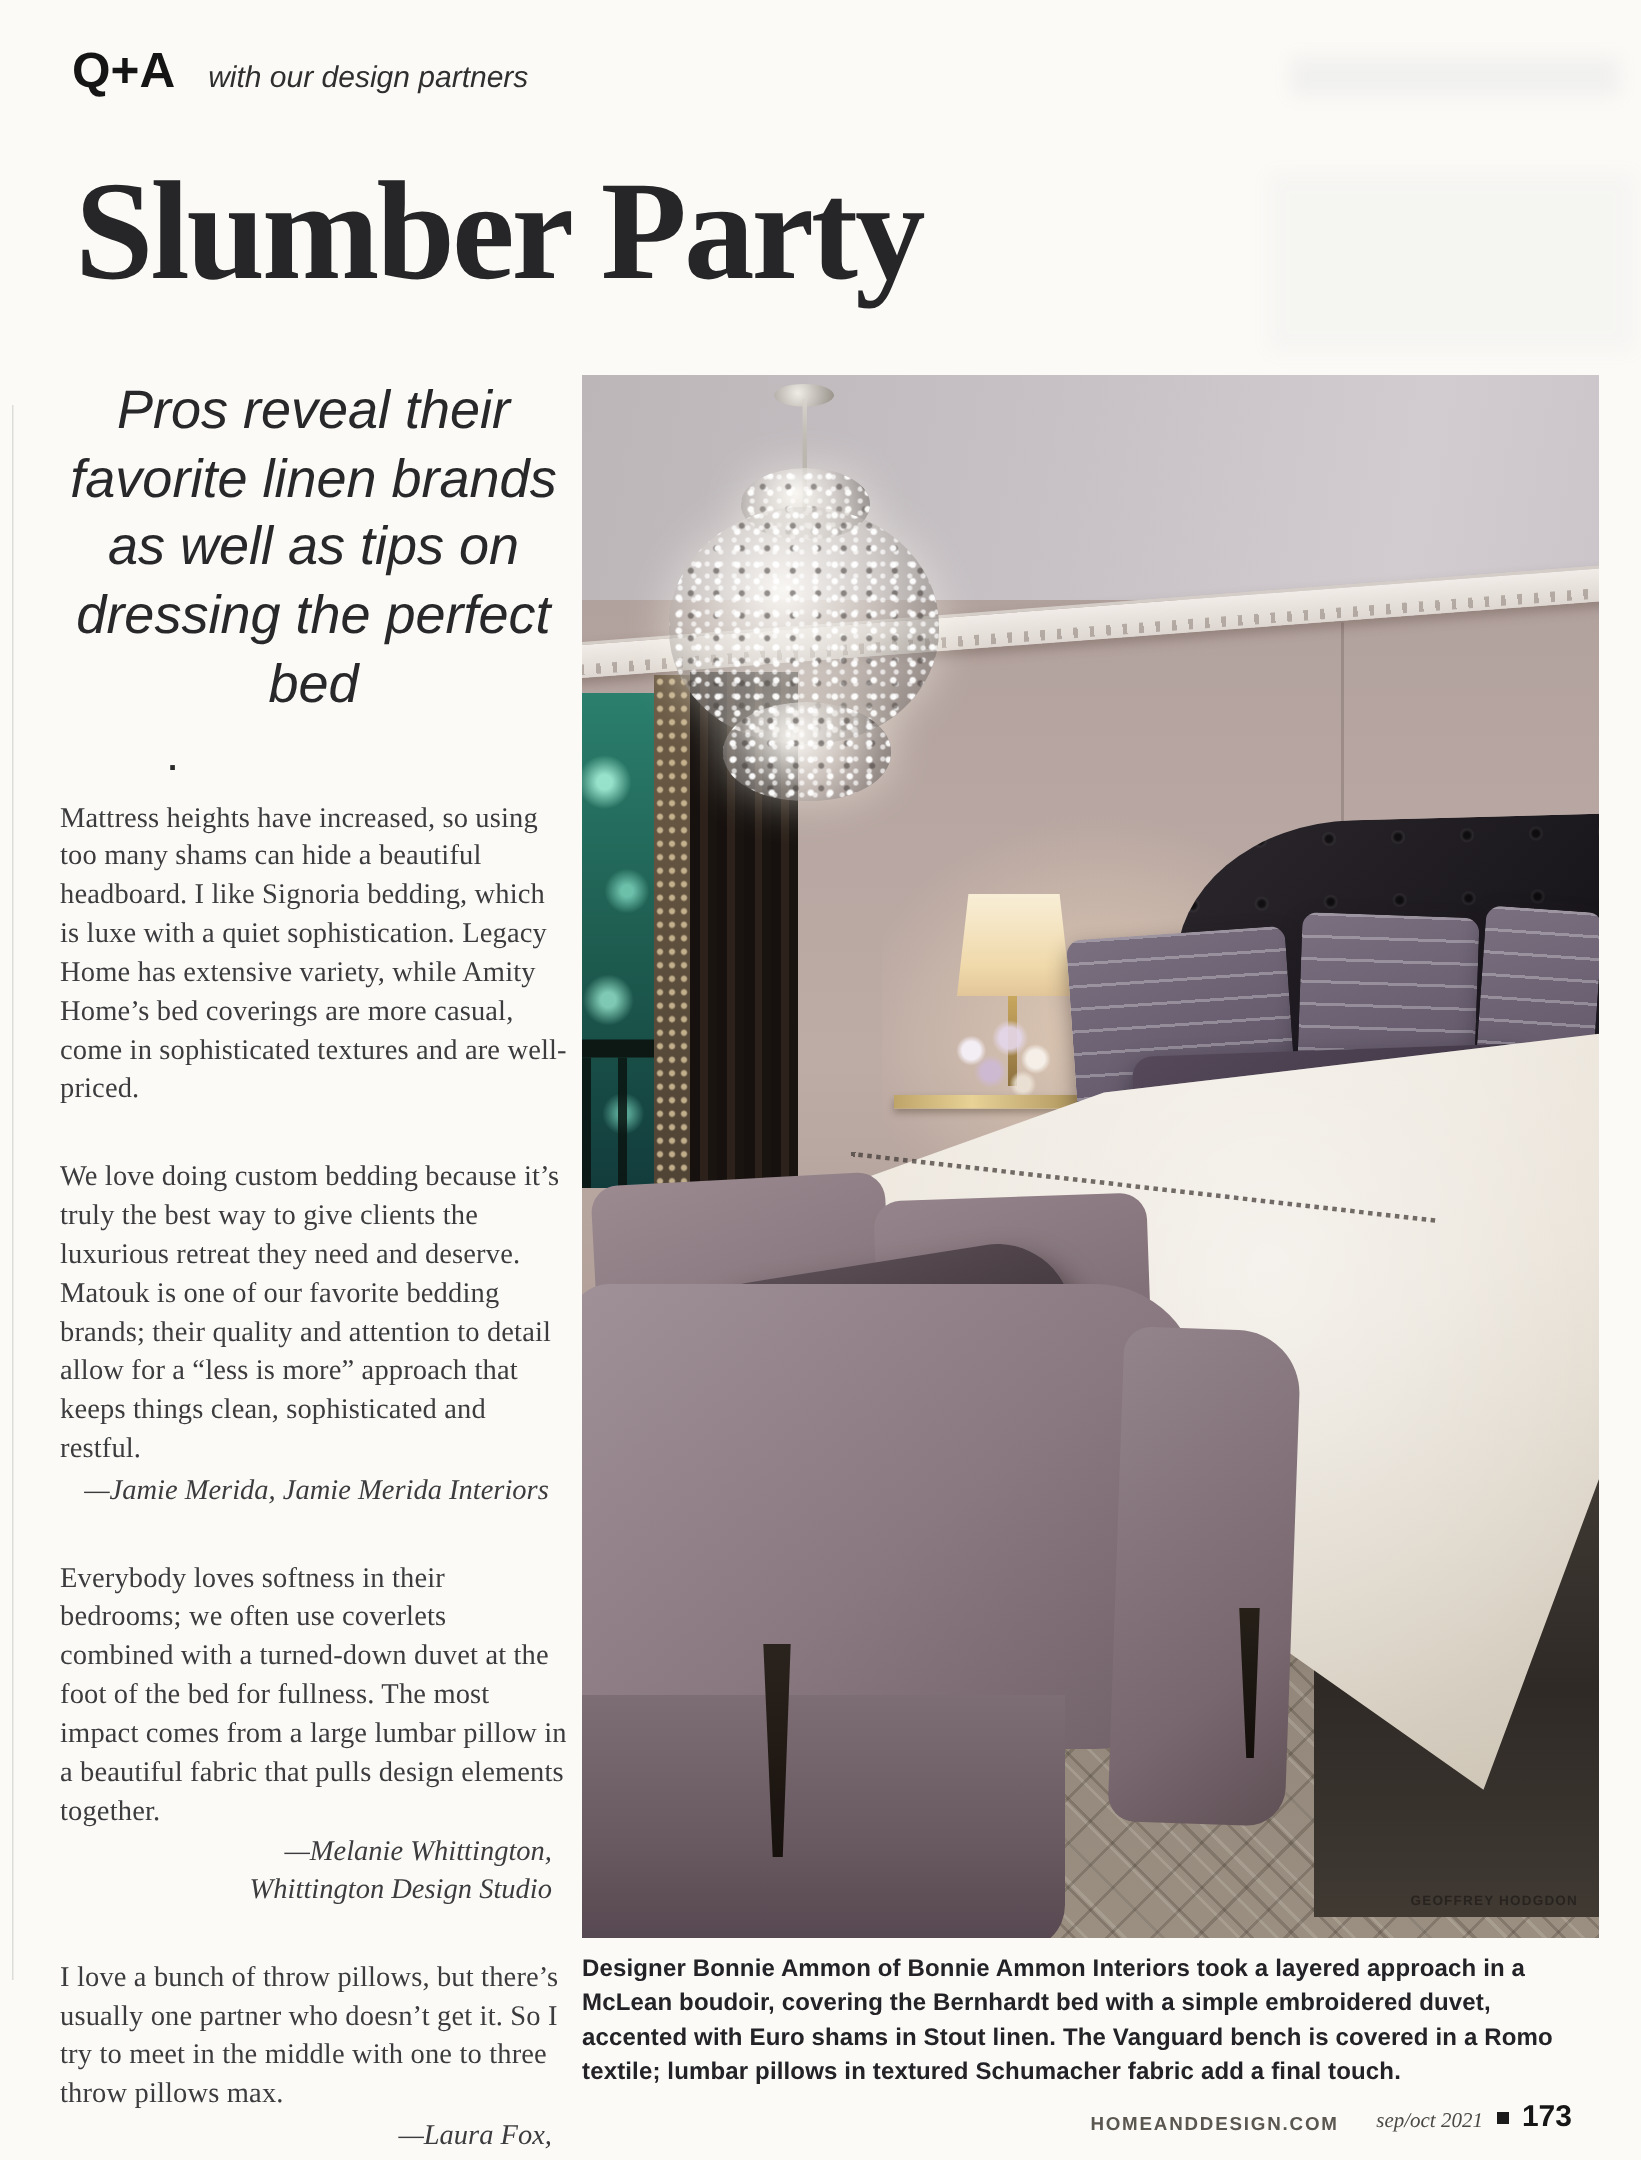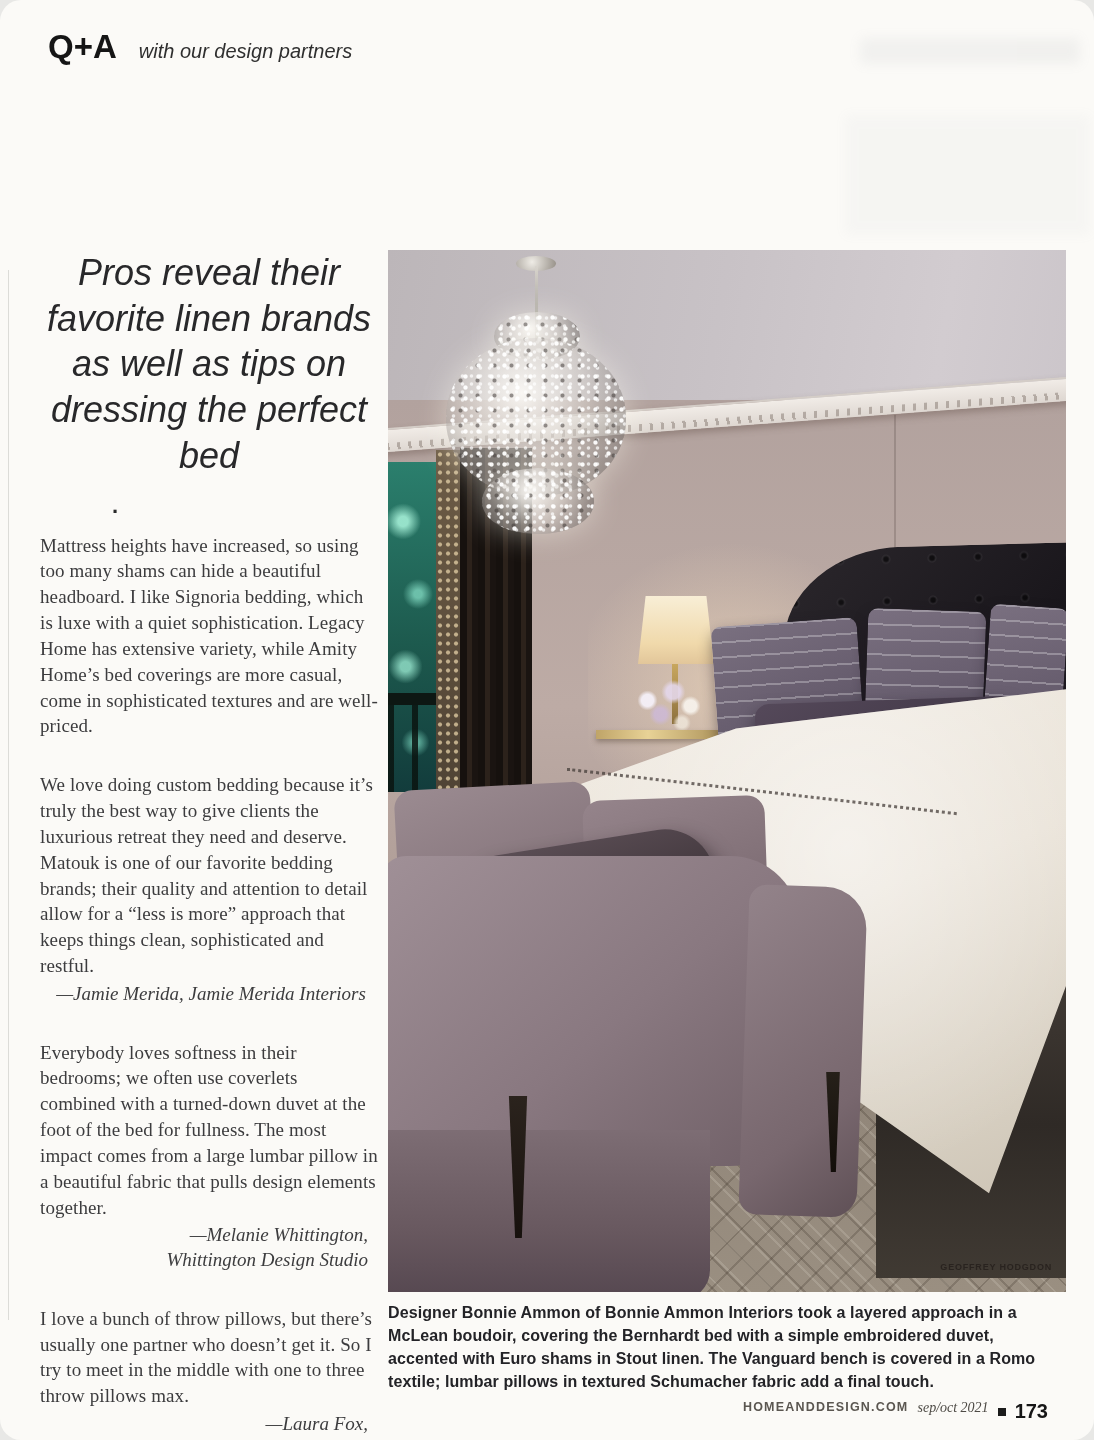--- a/index.html
+++ b/index.html
@@ -1,19 +1,19 @@
 <!DOCTYPE html>
 <html><head>
 <meta charset="utf-8">
 <style>
   * { margin:0; padding:0; box-sizing:border-box; }
   body { background:#e8e8e6; font-family:"Liberation Sans", sans-serif; }
   .page {
     position:relative; width:1094px; height:1440px; margin:0 auto;
-    background:#fbfaf7; overflow:hidden; color:#3e3e40;border-radius:21px;
+    background:#fbfaf7; overflow:hidden; color:#3e3e40;
   }
   .scan-line-left { position:absolute; left:8px; top:270px; width:1px; height:1050px; background:#dcdcd8; }
   .bleed-smudge { position:absolute; background:#9aa0a8; filter:blur(6px); }
   .smudge-1 { left:860px; top:38px; width:220px; height:26px; opacity:.10; }
   .smudge-2 { left:845px; top:115px; width:245px; height:120px; opacity:.05; }
 
   
   .kicker-row { position:absolute; left:48px; top:28px; display:flex; align-items:baseline; gap:22px; }
   .kicker { font-size:33px; font-weight:900; letter-spacing:0px; color:#151515; font-family:"Liberation Sans", sans-serif; }
   .kicker-sub { font-size:20px; font-style:italic; color:#2f2f2f; }
@@ -182,41 +182,42 @@
     font-size:9px; letter-spacing:.8px; color:rgba(38,32,28,.85);
     font-family:"Liberation Sans", sans-serif; font-weight:700; text-transform:uppercase; }
 
   
   .caption {
     position:absolute; left:388px; top:1302px; width:658px;
     font-family:"Liberation Sans", sans-serif; font-weight:700;
     font-size:16px; line-height:1.43; color:#232327; letter-spacing:.1px;
   }
   .footer { position:absolute; left:388px; top:1400px; width:660px; text-align:right;
-    display:flex; justify-content:flex-end; align-items:flex-start; gap:9px; }
+    display:flex; justify-content:flex-end; align-items:flex-end; gap:9px; }
   .footer-site { font-size:12.5px; font-weight:700; letter-spacing:1.2px; color:#5a5650;
     font-family:"Liberation Sans", sans-serif; }
-  .footer-issue { font-size:14px; font-style:italic; color:#4d4a45; font-family:"Liberation Serif", serif; }
+  .footer-issue { font-size:14px; font-style:italic; color:#4d4a45; font-family:"Liberation Serif", serif;margin-left:16px; }
   .footer-square { width:8px; height:8px; background:#1b1b1b; display:inline-block; align-self:center; }
   .footer-page { font-size:20px; font-weight:700; color:#161616; font-family:"Liberation Sans", sans-serif; }
 </style>
 </head>
 <body>
 
 <div class="page">
 
   <div class="scan-line-left"></div>
   <div class="bleed-smudge smudge-1"></div>
   <div class="bleed-smudge smudge-2"></div>
 
   <div class="kicker-row">
     <span class="kicker">Q+A</span>
     <span class="kicker-sub">with our design partners</span>
   </div>
 
+  <h1 class="headline">Slumber Party</h1>
 
   <div class="left-col">
     <div class="deck">Pros reveal their favorite linen brands as well as tips on dressing the perfect bed</div>
     <div class="deck-dot">.</div>
 
     <div class="qa-entry">
       <p class="qa-text">Mattress heights have increased, so using too many shams can hide a beautiful headboard. I like Signoria bedding, which is luxe with a quiet sophistication. Legacy Home has extensive variety, while Amity Home’s bed coverings are more casual, come in sophisticated textures and are well-priced.</p>
     </div>
 
     <div class="qa-entry">

